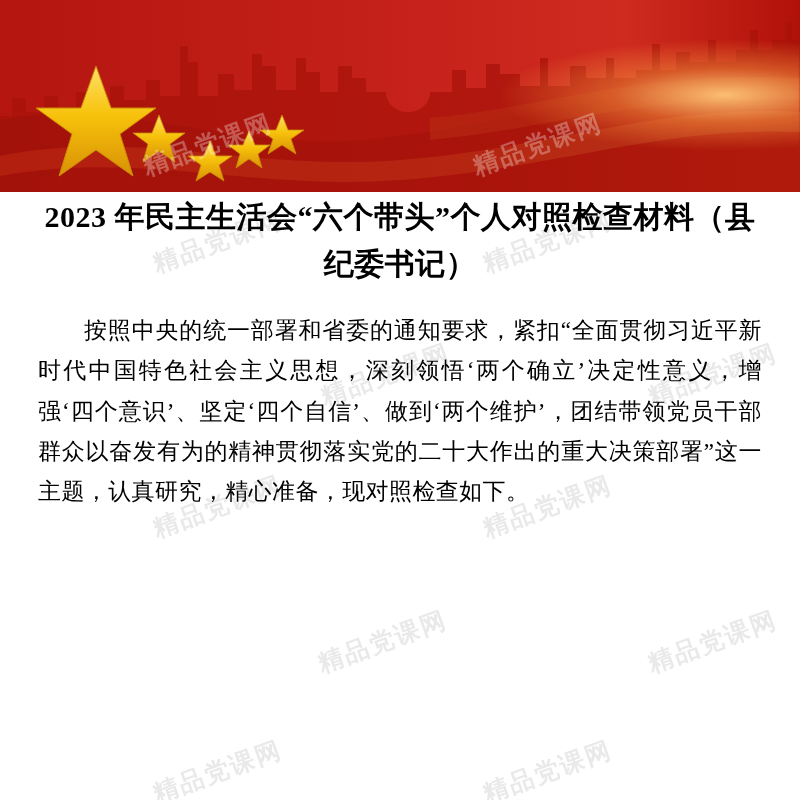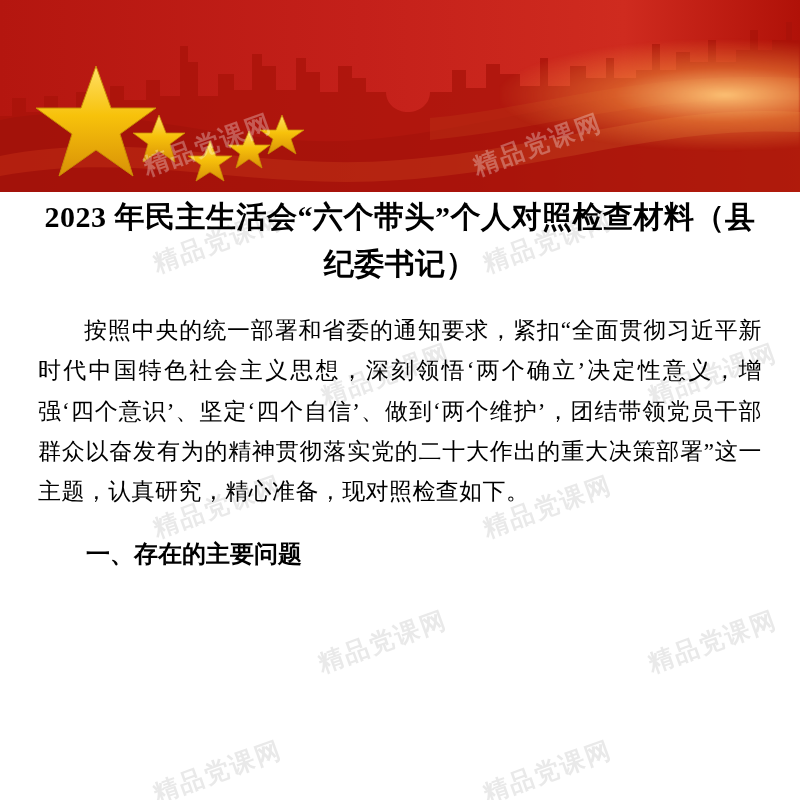--- a/index.html
+++ b/index.html
@@ -188,14 +188,13 @@
   <div class="wm" style="left:480px; top:490px;">精品党课网</div>
   <div class="wm" style="left:315px; top:625px;">精品党课网</div>
   <div class="wm" style="left:645px; top:625px;">精品党课网</div>
   <div class="wm" style="left:150px; top:755px;">精品党课网</div>
   <div class="wm" style="left:480px; top:755px;">精品党课网</div>
 </div>
 
 <div class="doc" style="padding-top:0;">
   <h1 class="doc-title" style="padding-top:2px;">2023 年民主生活会“六个带头”个人对照检查材料（县纪委书记）</h1>
   <p class="doc-para">按照中央的统一部署和省委的通知要求，紧扣“全面贯彻习近平新时代中国特色社会主义思想，深刻领悟‘两个确立’决定性意义，增强‘四个意识’、坚定‘四个自信’、做到‘两个维护’，团结带领党员干部群众以奋发有为的精神贯彻落实党的二十大作出的重大决策部署”这一主题，认真研究，精心准备，现对照检查如下。</p>
-  <h2 class="doc-heading">一、存在的主要问题</h2>
 </div>
 
 </body></html>

